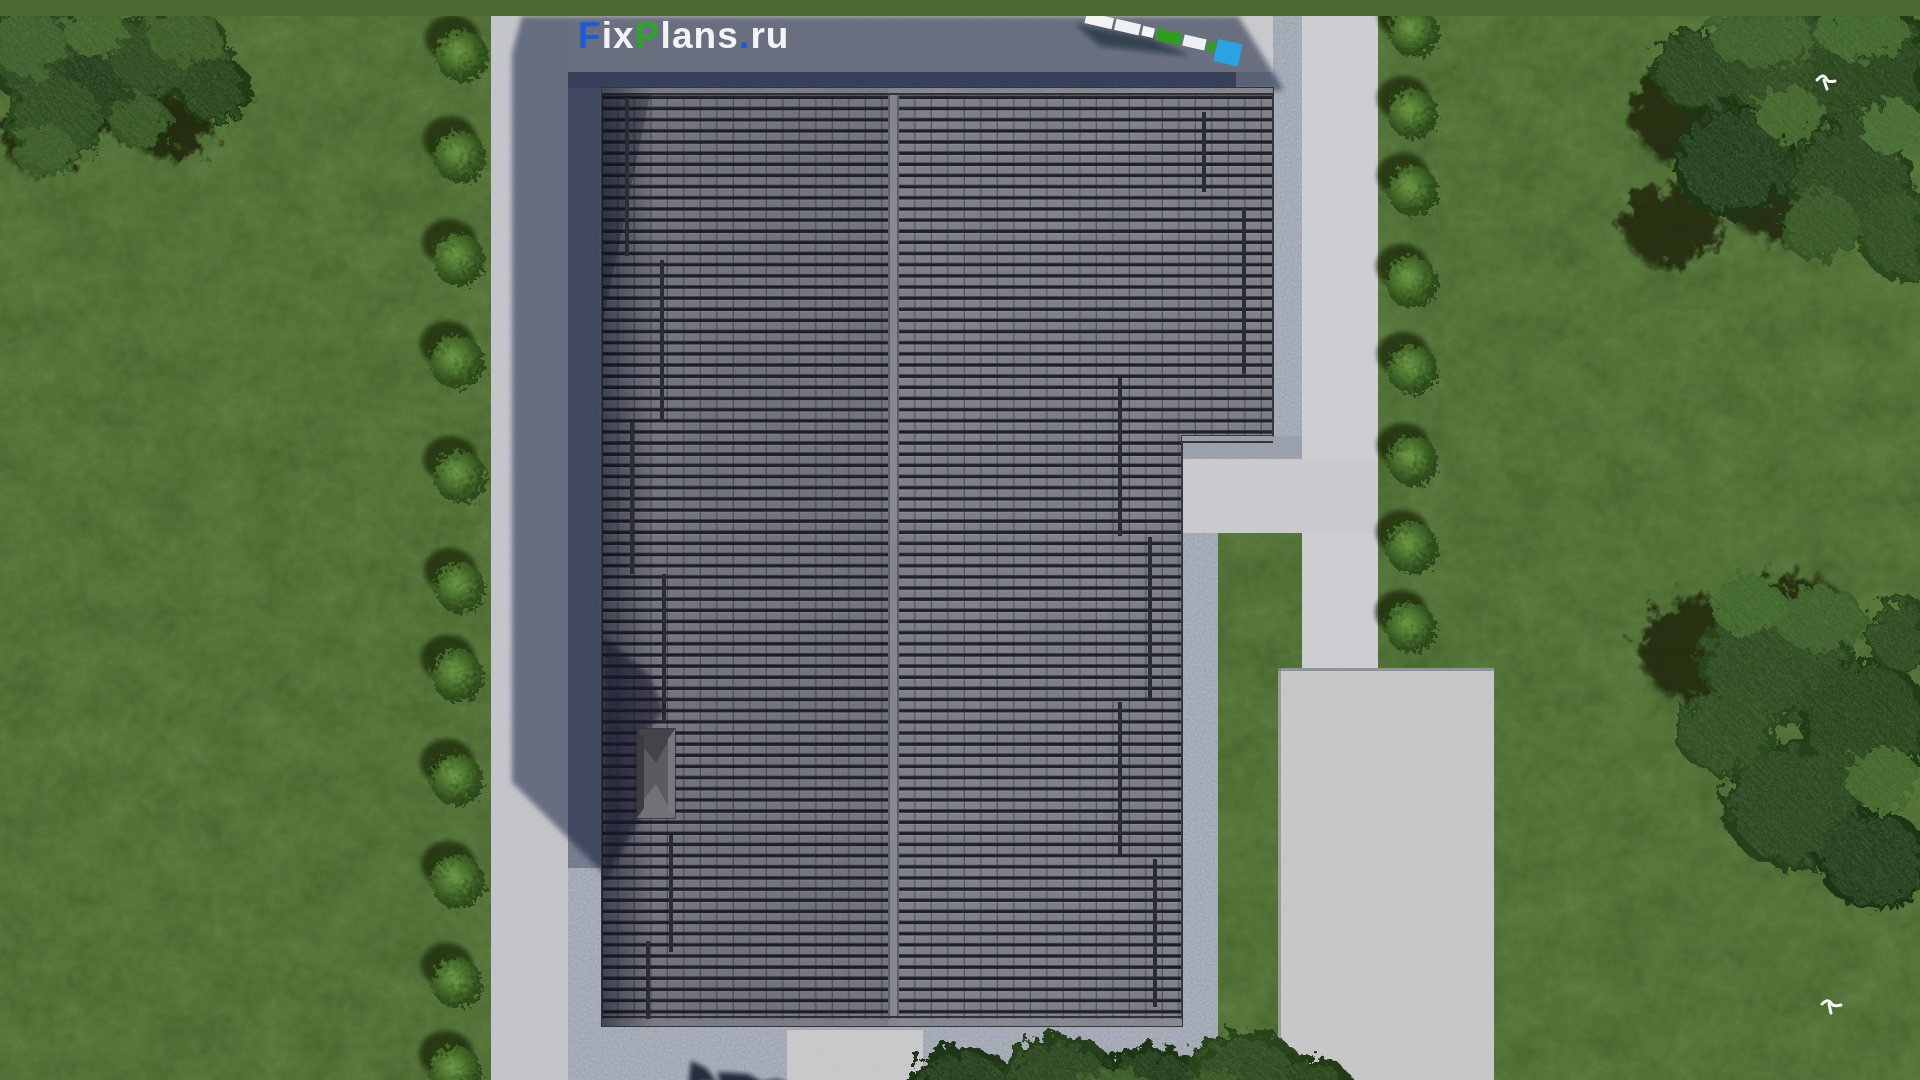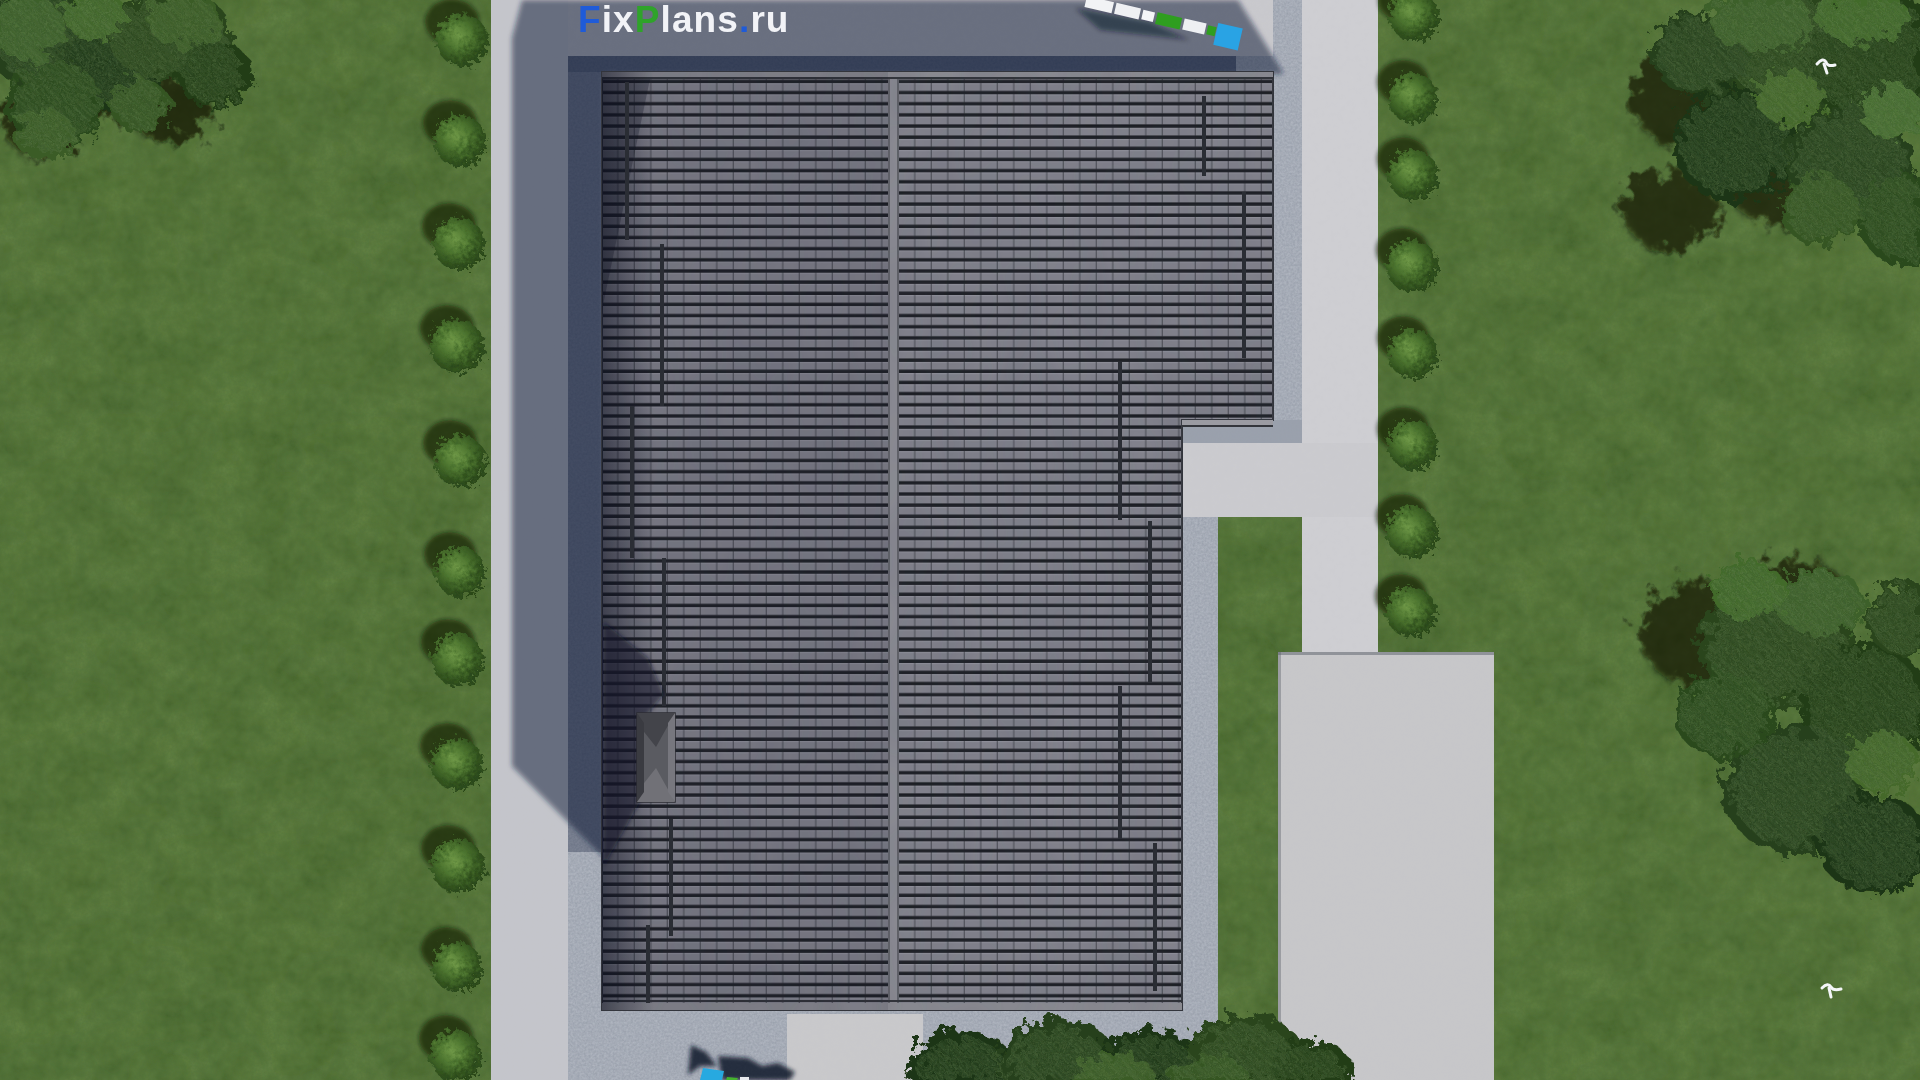--- a/index.html
+++ b/index.html
@@ -1,17 +1,17 @@
 <!DOCTYPE html>
 <html><head>
 <meta charset="utf-8">
 <style>
 html,body{margin:0;padding:0;width:1920px;height:1080px;overflow:hidden;background:#4e6831;
 font-family:"Liberation Sans", sans-serif;}
-#scene{position:relative;width:1920px;height:1040px;}
+#scene{position:relative;width:1920px;height:1040px;margin-top:16px;}
 svg{position:absolute;left:0;top:0;}
 </style>
 </head>
 <body>
 <div id="scene">
 <svg width="1920" height="1080" viewBox="0 0 1920 1080">
 <defs>
 <filter id="gDark" x="0" y="0" width="1920" height="1080" filterUnits="userSpaceOnUse">
 <feTurbulence type="fractalNoise" baseFrequency="0.010 0.012" numOctaves="3" seed="7"></feTurbulence>
 <feColorMatrix type="matrix" values="0 0 0 0 0.05  0 0 0 0 0.11  0 0 0 0 0.02  0 0 0 0.60 0"></feColorMatrix>

